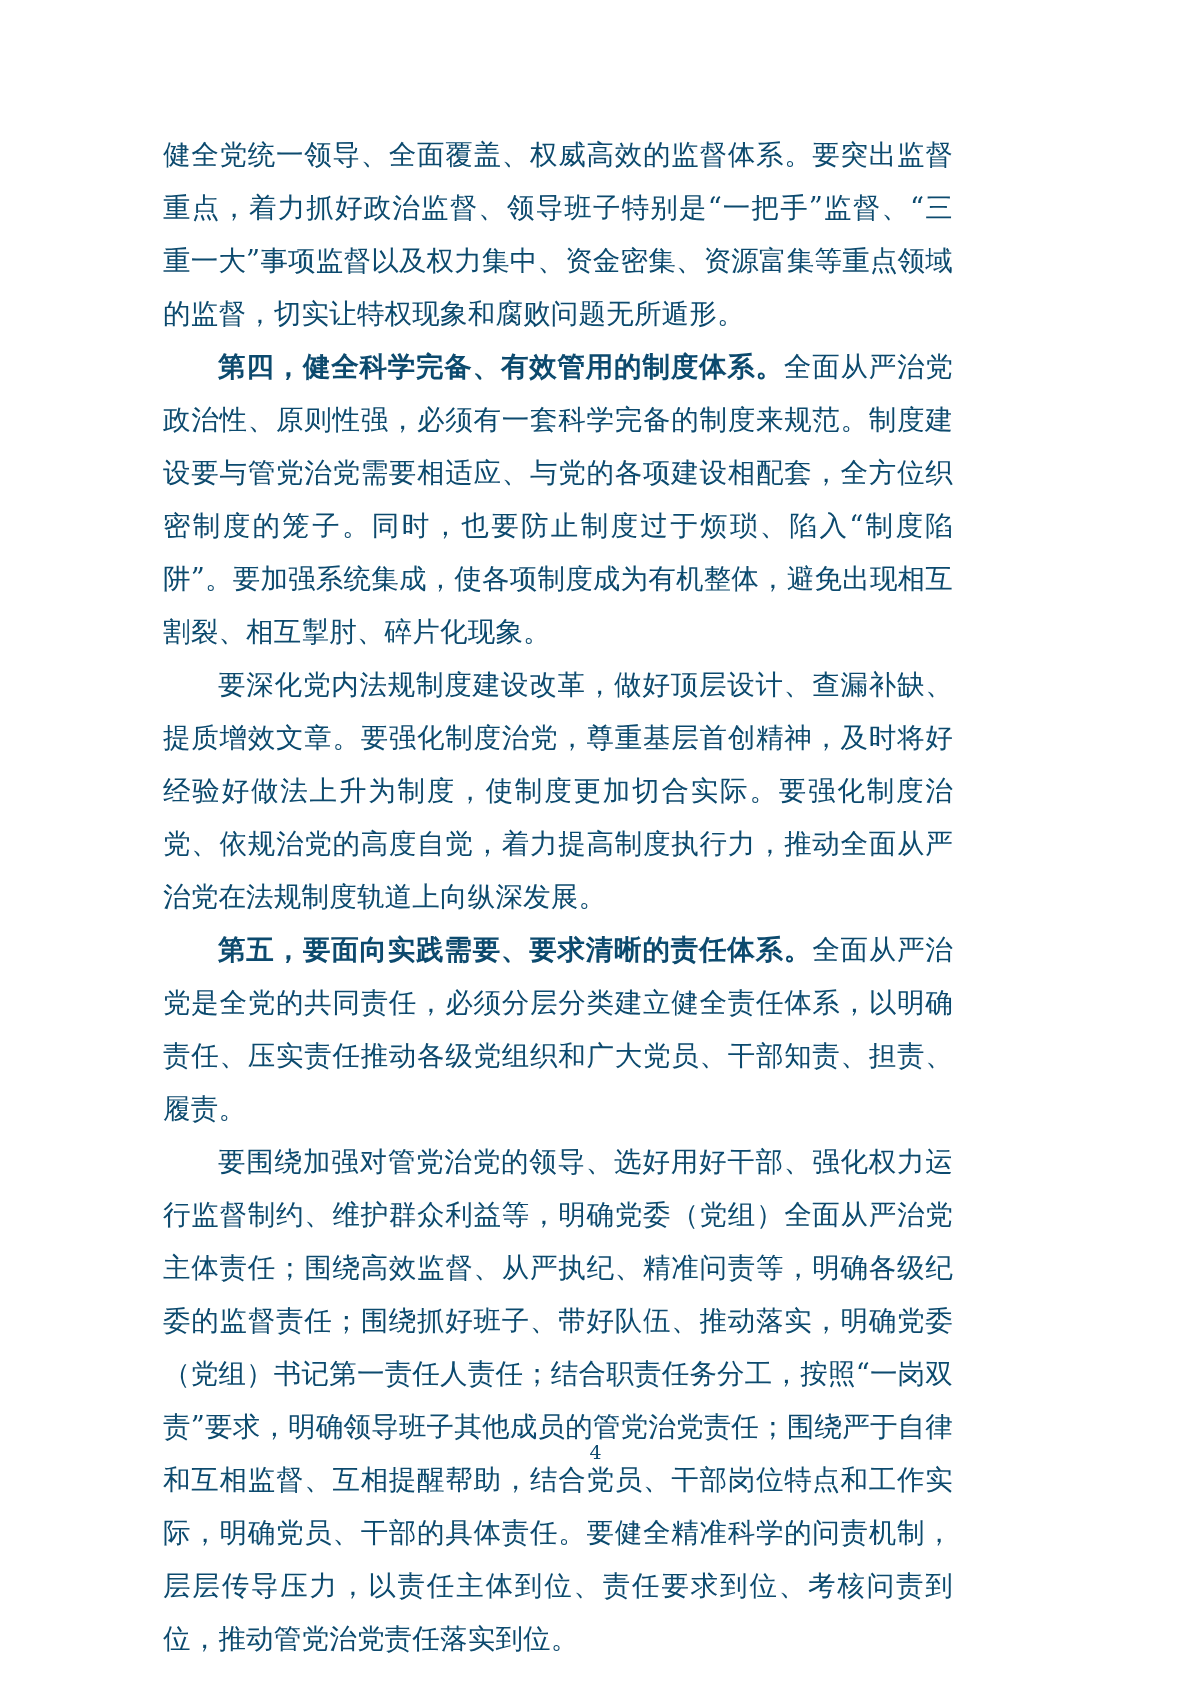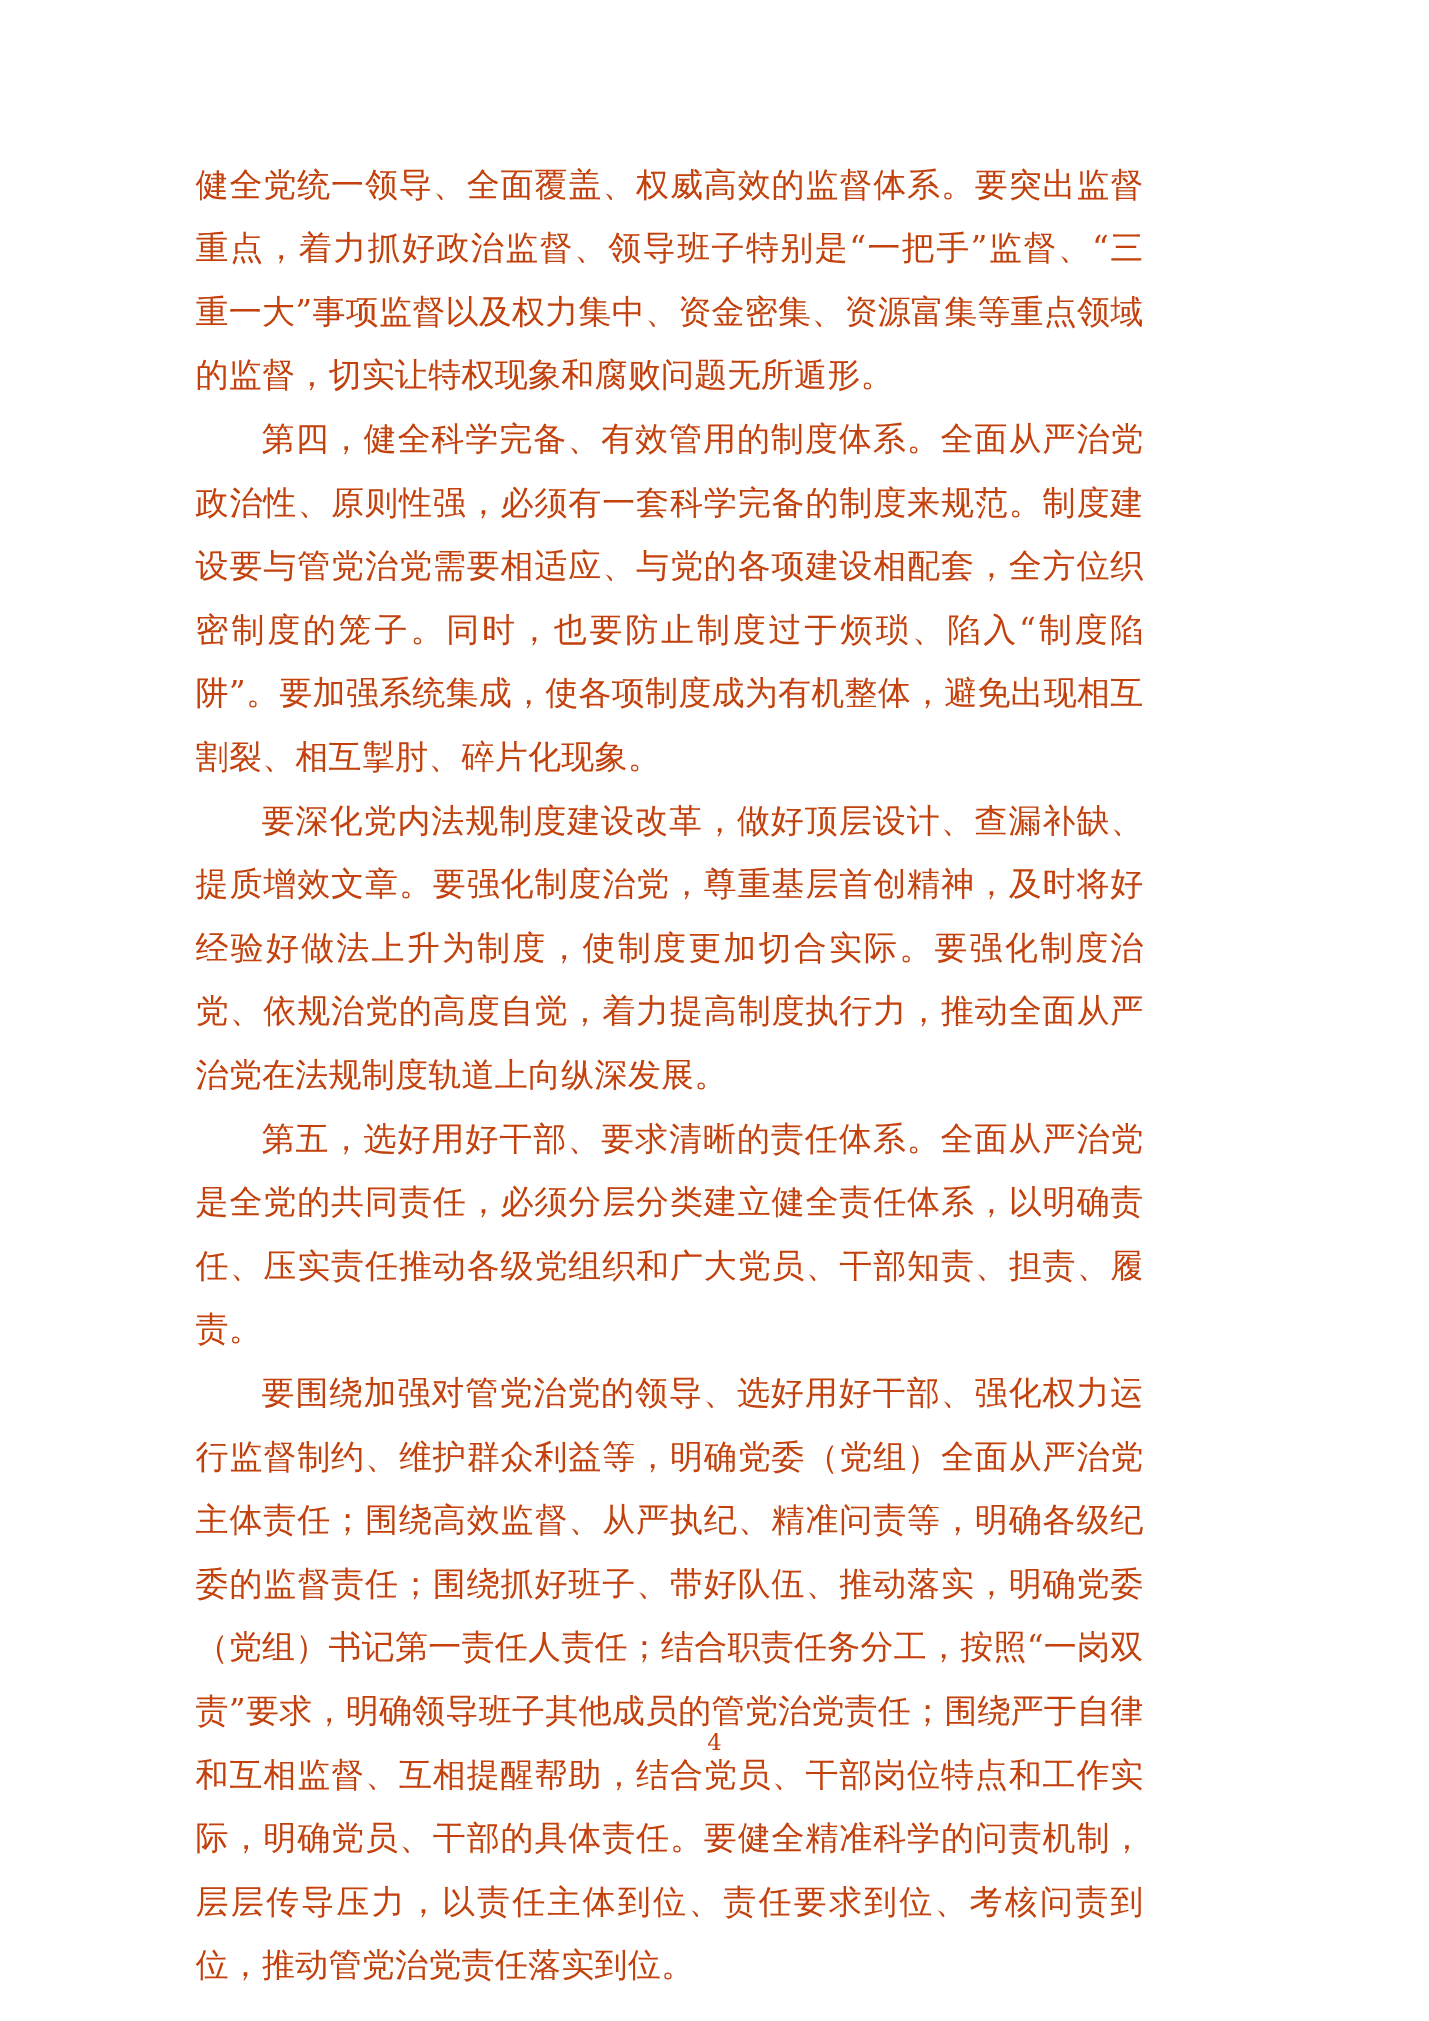--- a/index.html
+++ b/index.html
@@ -7,42 +7,42 @@
     padding: 0;
     background: #ffffff;
   }
   .page {
     width: 1191px;
     height: 1684px;
     position: relative;
     background: #ffffff;
     box-sizing: border-box;
     font-family: "DejaVu Serif", serif;
-    color: #c2410c;
+    color: #0c4a6e;
     overflow: hidden;
   }
   .content {
     position: absolute;
     left: 163px;
     top: 128px;
     width: 790px;
   }
   p {
     margin: 0 0 0 0;
     font-size: 27.5px;
     line-height: 53px;
     text-align: justify;
     text-justify: inter-ideograph;
     letter-spacing: 0.2px;
   }
   p.indent {
     text-indent: 2em;
   }
   .lead {
-    font-weight: normal;
+    font-weight: bold;
   }
   .page-number {
     position: absolute;
     left: 0;
     right: 0;
     top: 1441px;
     text-align: center;
     font-size: 19px;
     font-family: "DejaVu Serif", serif;
   }
@@ -59,21 +59,21 @@
 
     <p class="indent">
       <span class="lead">第四，健全科学完备、有效管用的制度体系。</span><span>全面从严治党政治性、原则性强，必须有一套科学完备的制度来规范。制度建设要与管党治党需要相适应、与党的各项建设相配套，全方位织密制度的笼子。同时，也要防止制度过于烦琐、陷入“制度陷阱”。要加强系统集成，使各项制度成为有机整体，避免出现相互割裂、相互掣肘、碎片化现象。</span>
     </p>
 
     <p class="indent">
       <span>要深化党内法规制度建设改革，做好顶层设计、查漏补缺、提质增效文章。要强化制度治党，尊重基层首创精神，及时将好经验好做法上升为制度，使制度更加切合实际。要强化制度治党、依规治党的高度自觉，着力提高制度执行力，推动全面从严治党在法规制度轨道上向纵深发展。</span>
     </p>
 
     <p class="indent">
-      <span class="lead">第五，选好用好干部、要求清晰的责任体系。</span><span>全面从严治党是全党的共同责任，必须分层分类建立健全责任体系，以明确责任、压实责任推动各级党组织和广大党员、干部知责、担责、履责。</span>
+      <span class="lead">第五，要面向实践需要、要求清晰的责任体系。</span><span>全面从严治党是全党的共同责任，必须分层分类建立健全责任体系，以明确责任、压实责任推动各级党组织和广大党员、干部知责、担责、履责。</span>
     </p>
 
     <p class="indent">
       <span>要围绕加强对管党治党的领导、选好用好干部、强化权力运行监督制约、维护群众利益等，明确党委（党组）全面从严治党主体责任；围绕高效监督、从严执纪、精准问责等，明确各级纪委的监督责任；围绕抓好班子、带好队伍、推动落实，明确党委（党组）书记第一责任人责任；结合职责任务分工，按照“一岗双责”要求，明确领导班子其他成员的管党治党责任；围绕严于自律和互相监督、互相提醒帮助，结合党员、干部岗位特点和工作实际，明确党员、干部的具体责任。要健全精准科学的问责机制，层层传导压力，以责任主体到位、责任要求到位、考核问责到位，推动管党治党责任落实到位。</span>
     </p>
 
   </div>
 
   <div class="page-number">4</div>
 </div>

